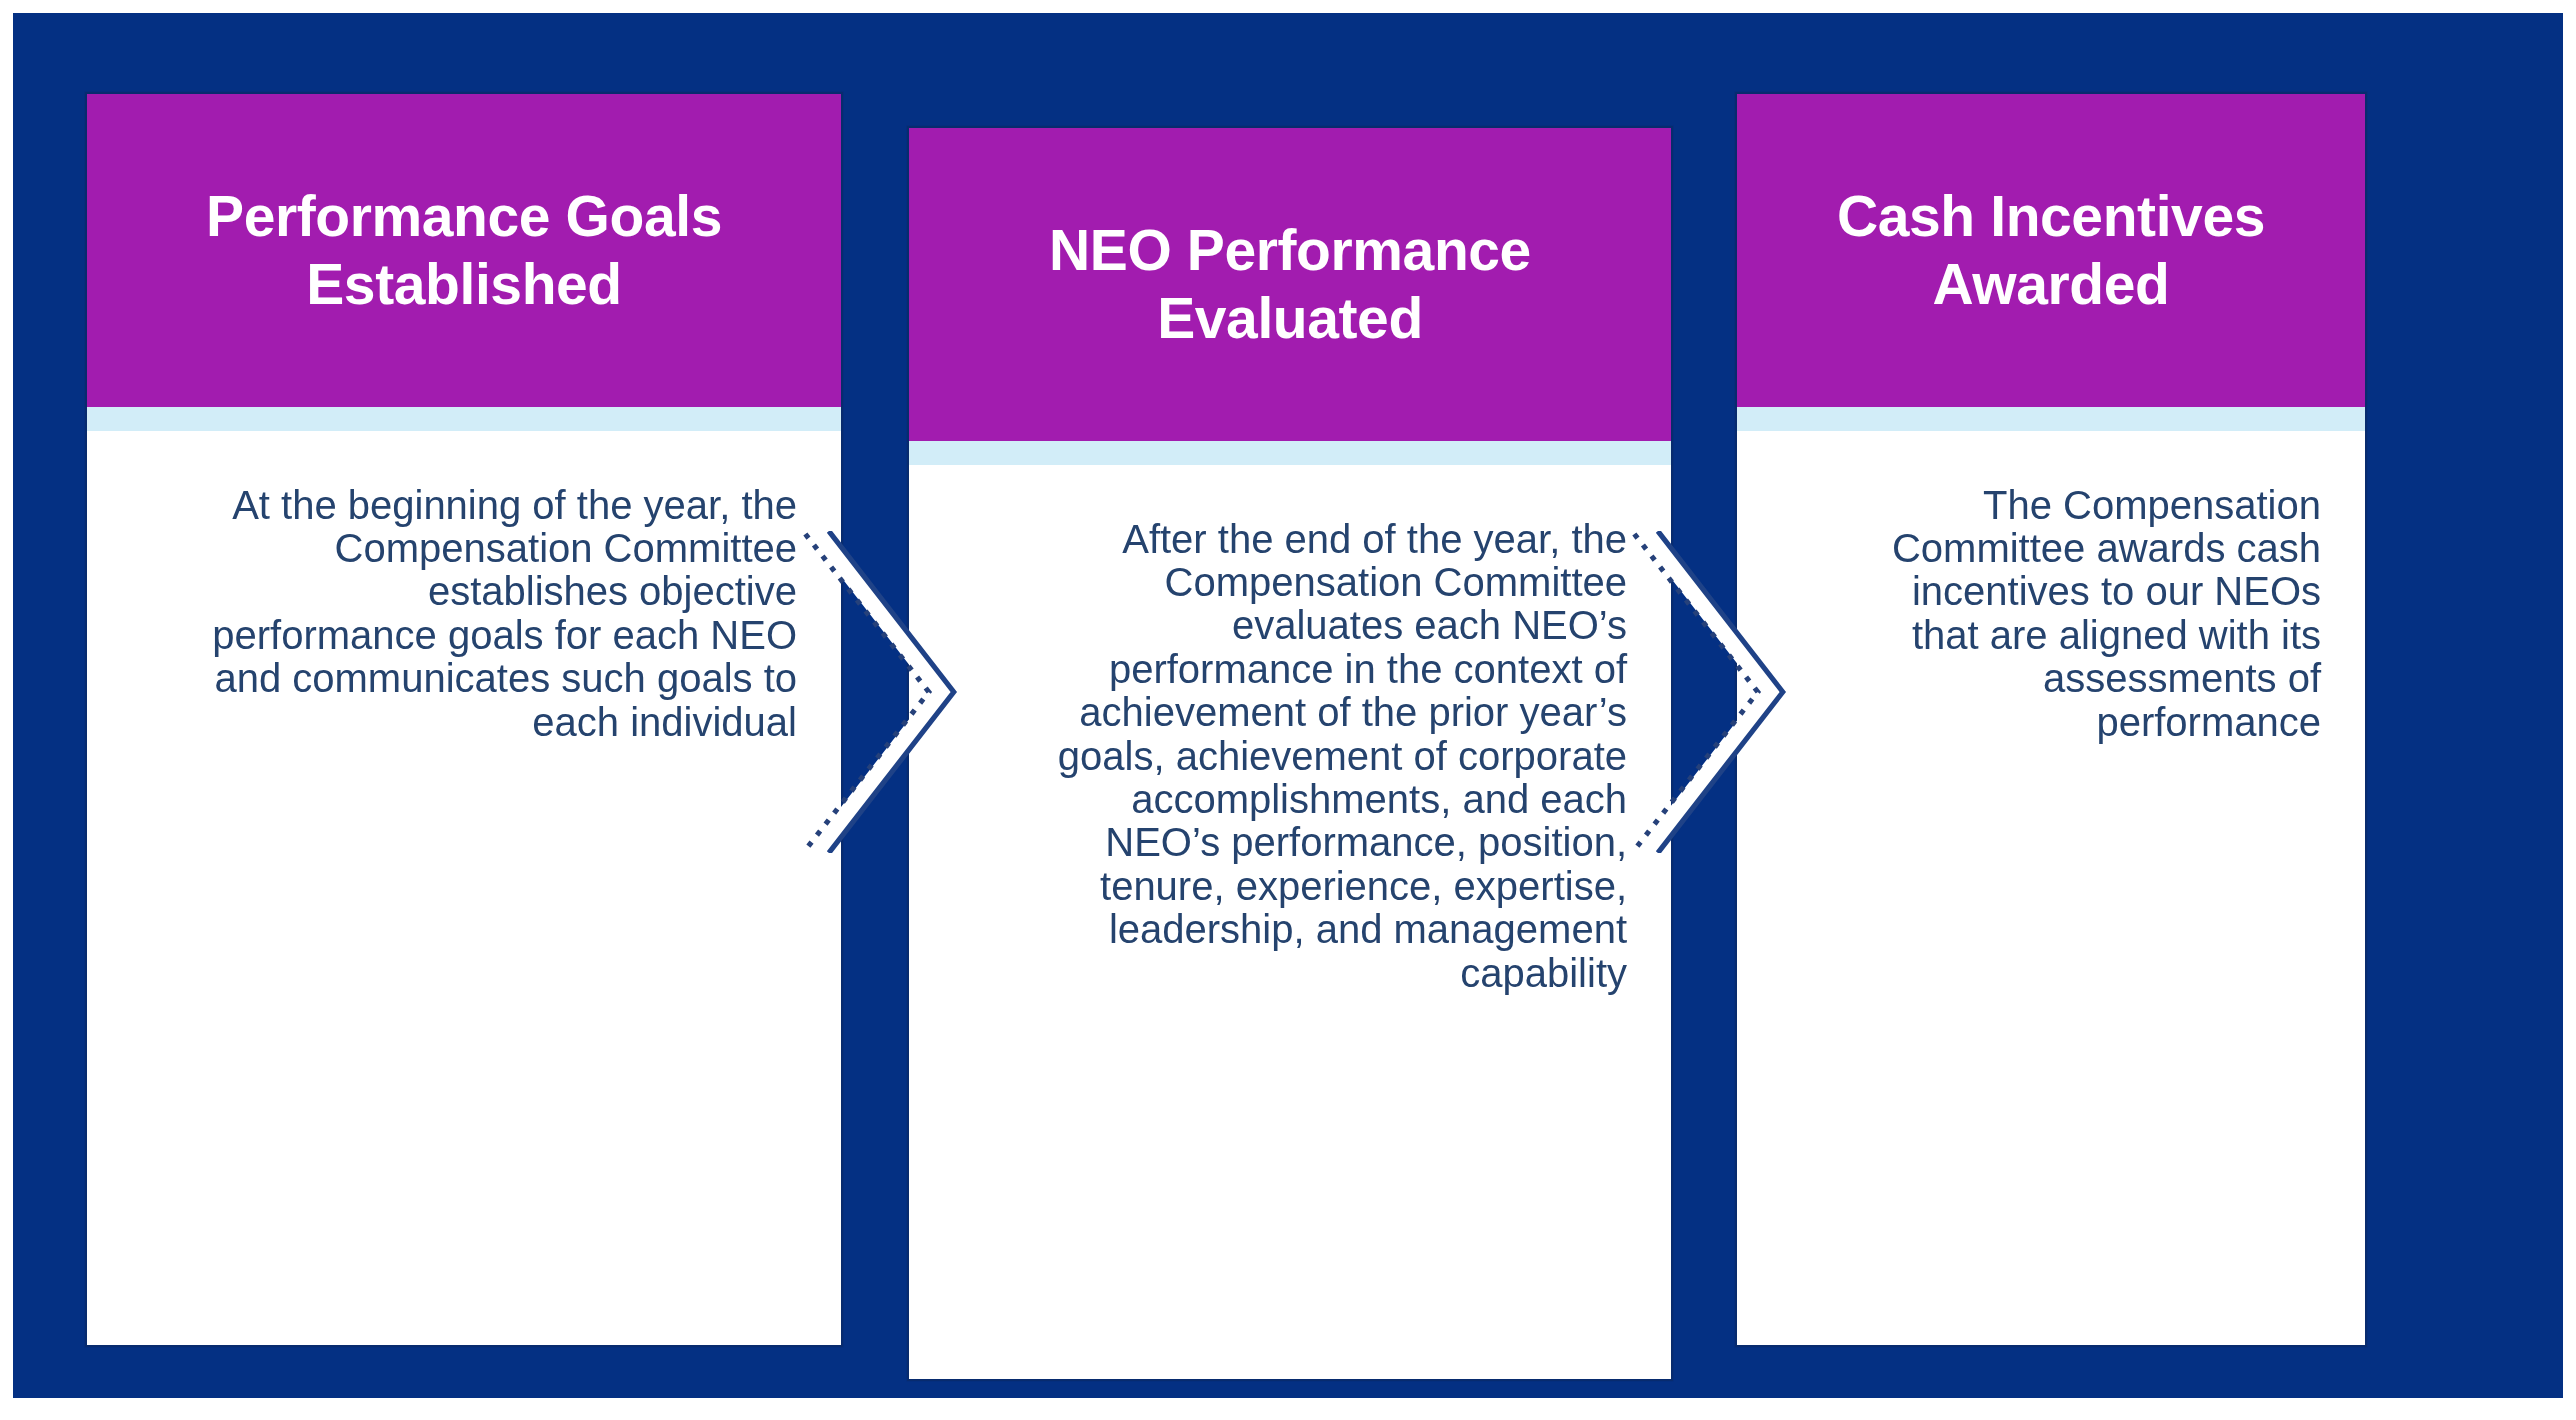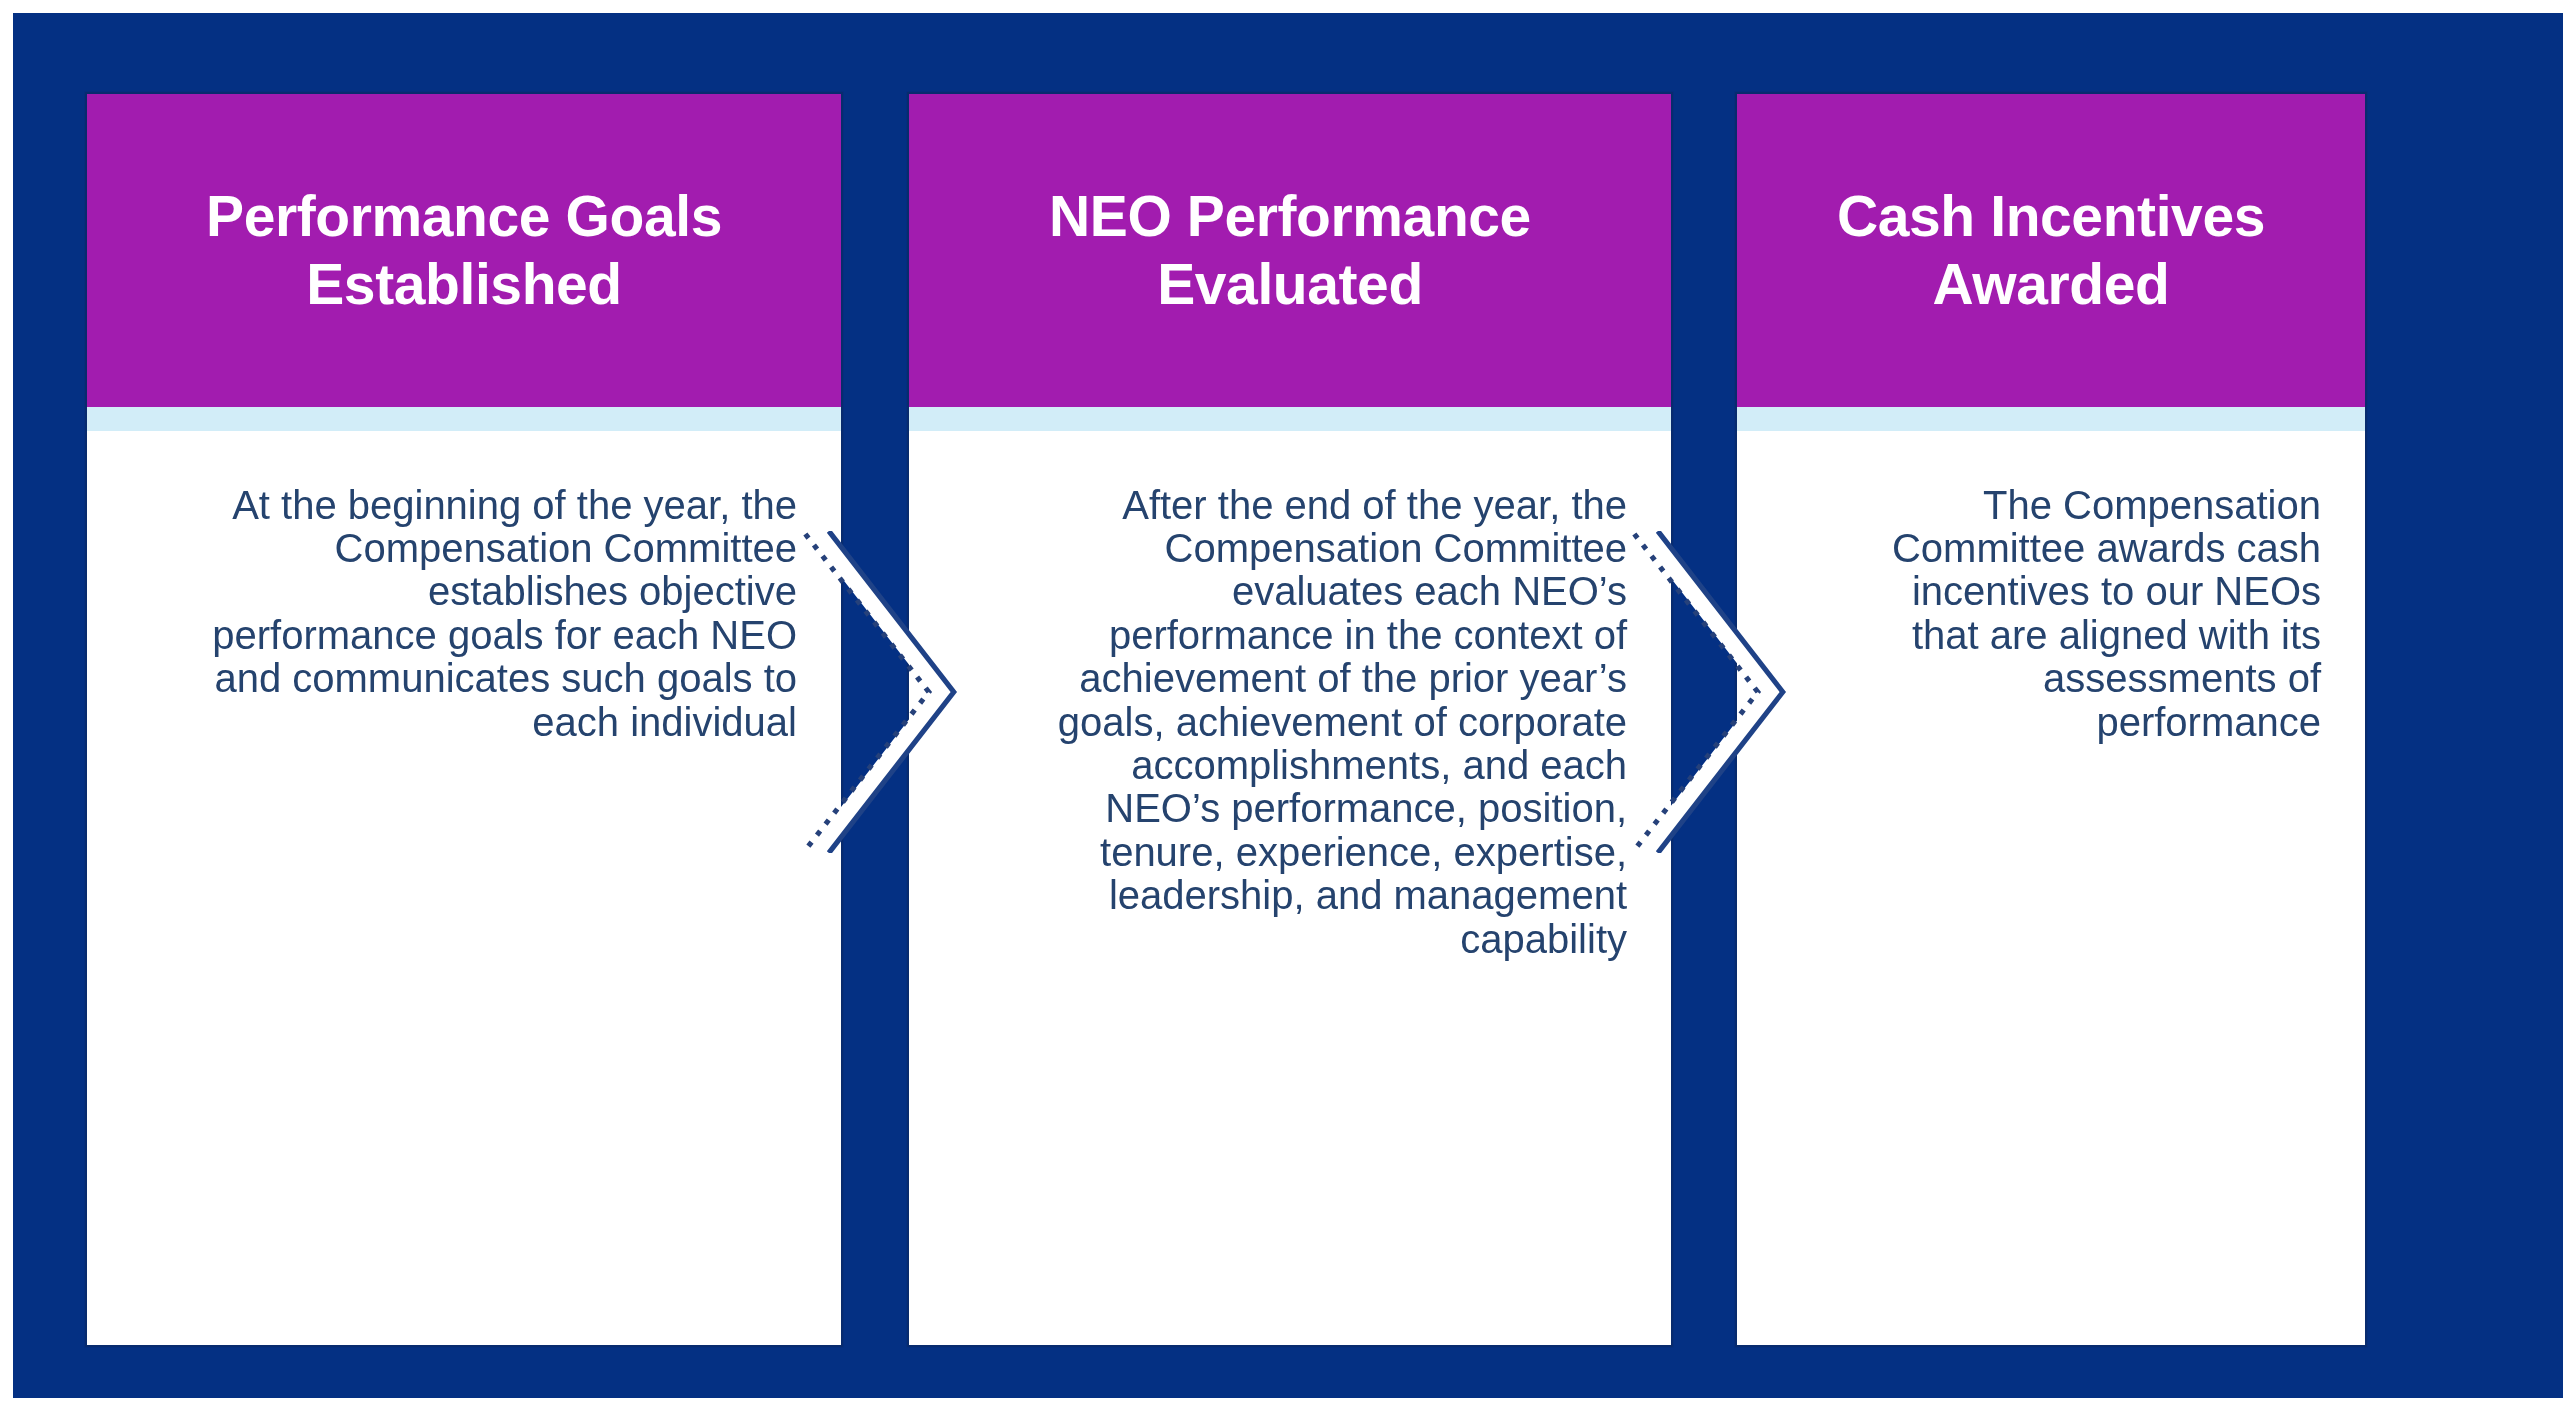--- a/index.html
+++ b/index.html
@@ -33,21 +33,21 @@
 
   
   .panel {
     position: absolute;
     top: 94px;
     height: 1251px;
     background: #ffffff;
     box-shadow: 0 0 0 2.2px rgba(12,40,92,0.55);
   }
   .panel-1 { left: 87px;  width: 754px; }
-  .panel-2 { left: 909px; width: 762px; }
+  .panel-2 { left: 909px; width: 762px; margin-top: 34px; }
   .panel-3 { left: 1737px; width: 628px; }
 
   .panel-header {
     height: 313px;
     background: #a21caf;
     display: flex;
     align-items: center;
     justify-content: center;
     box-sizing: border-box;
     padding: 0 44px;

